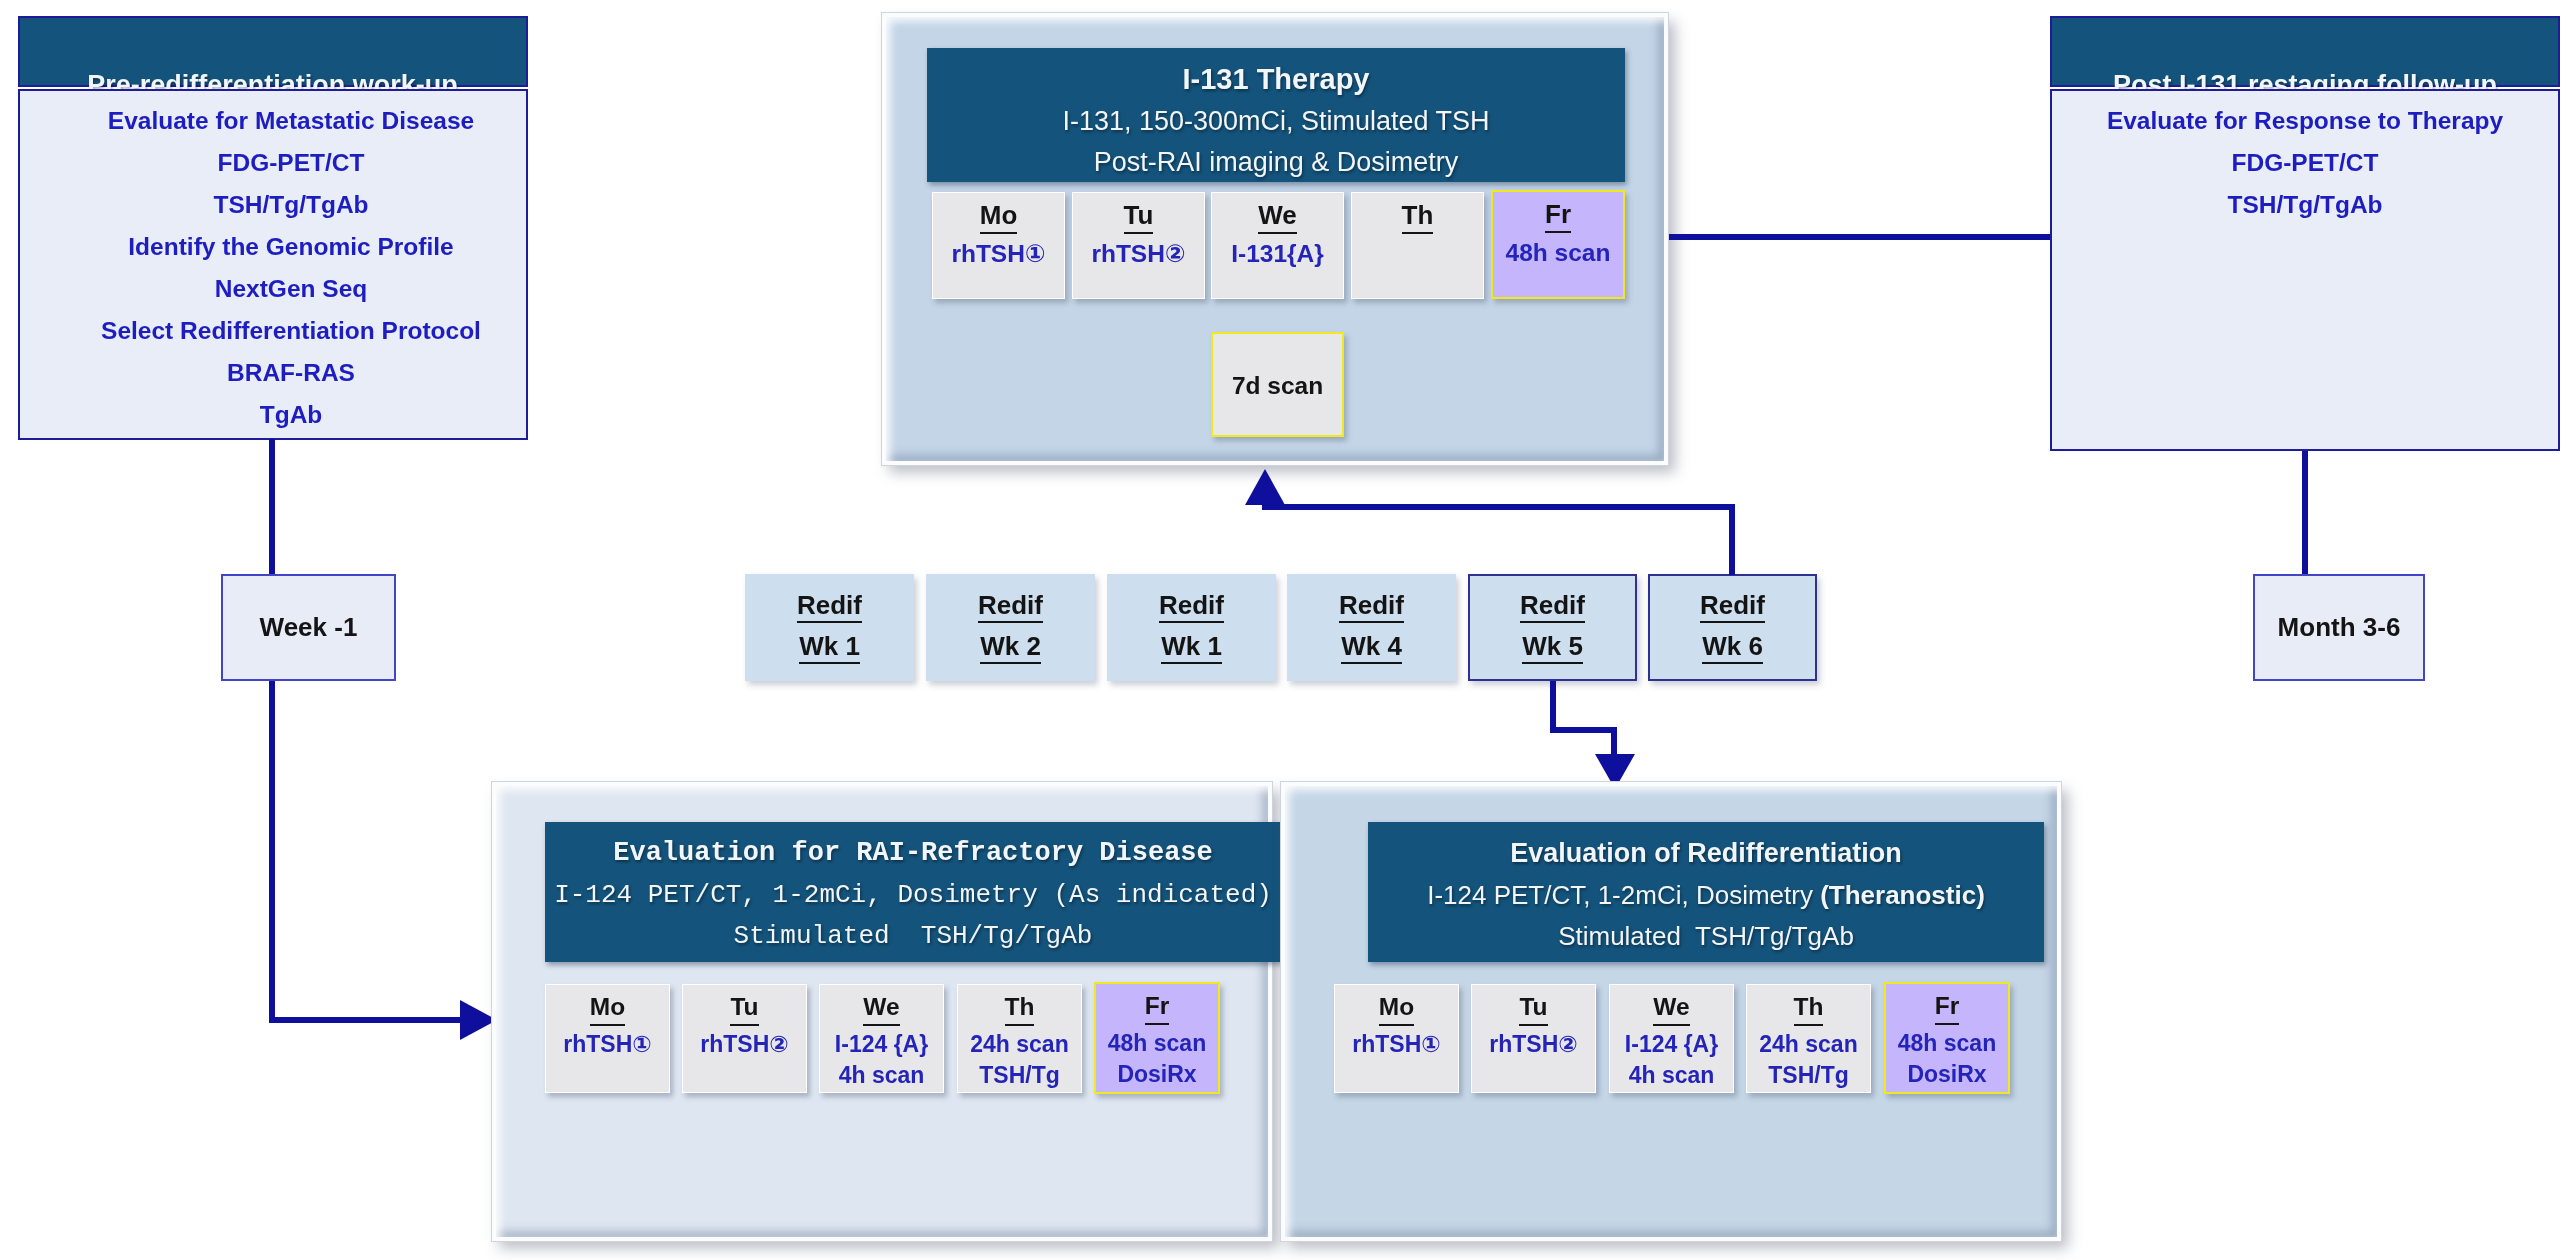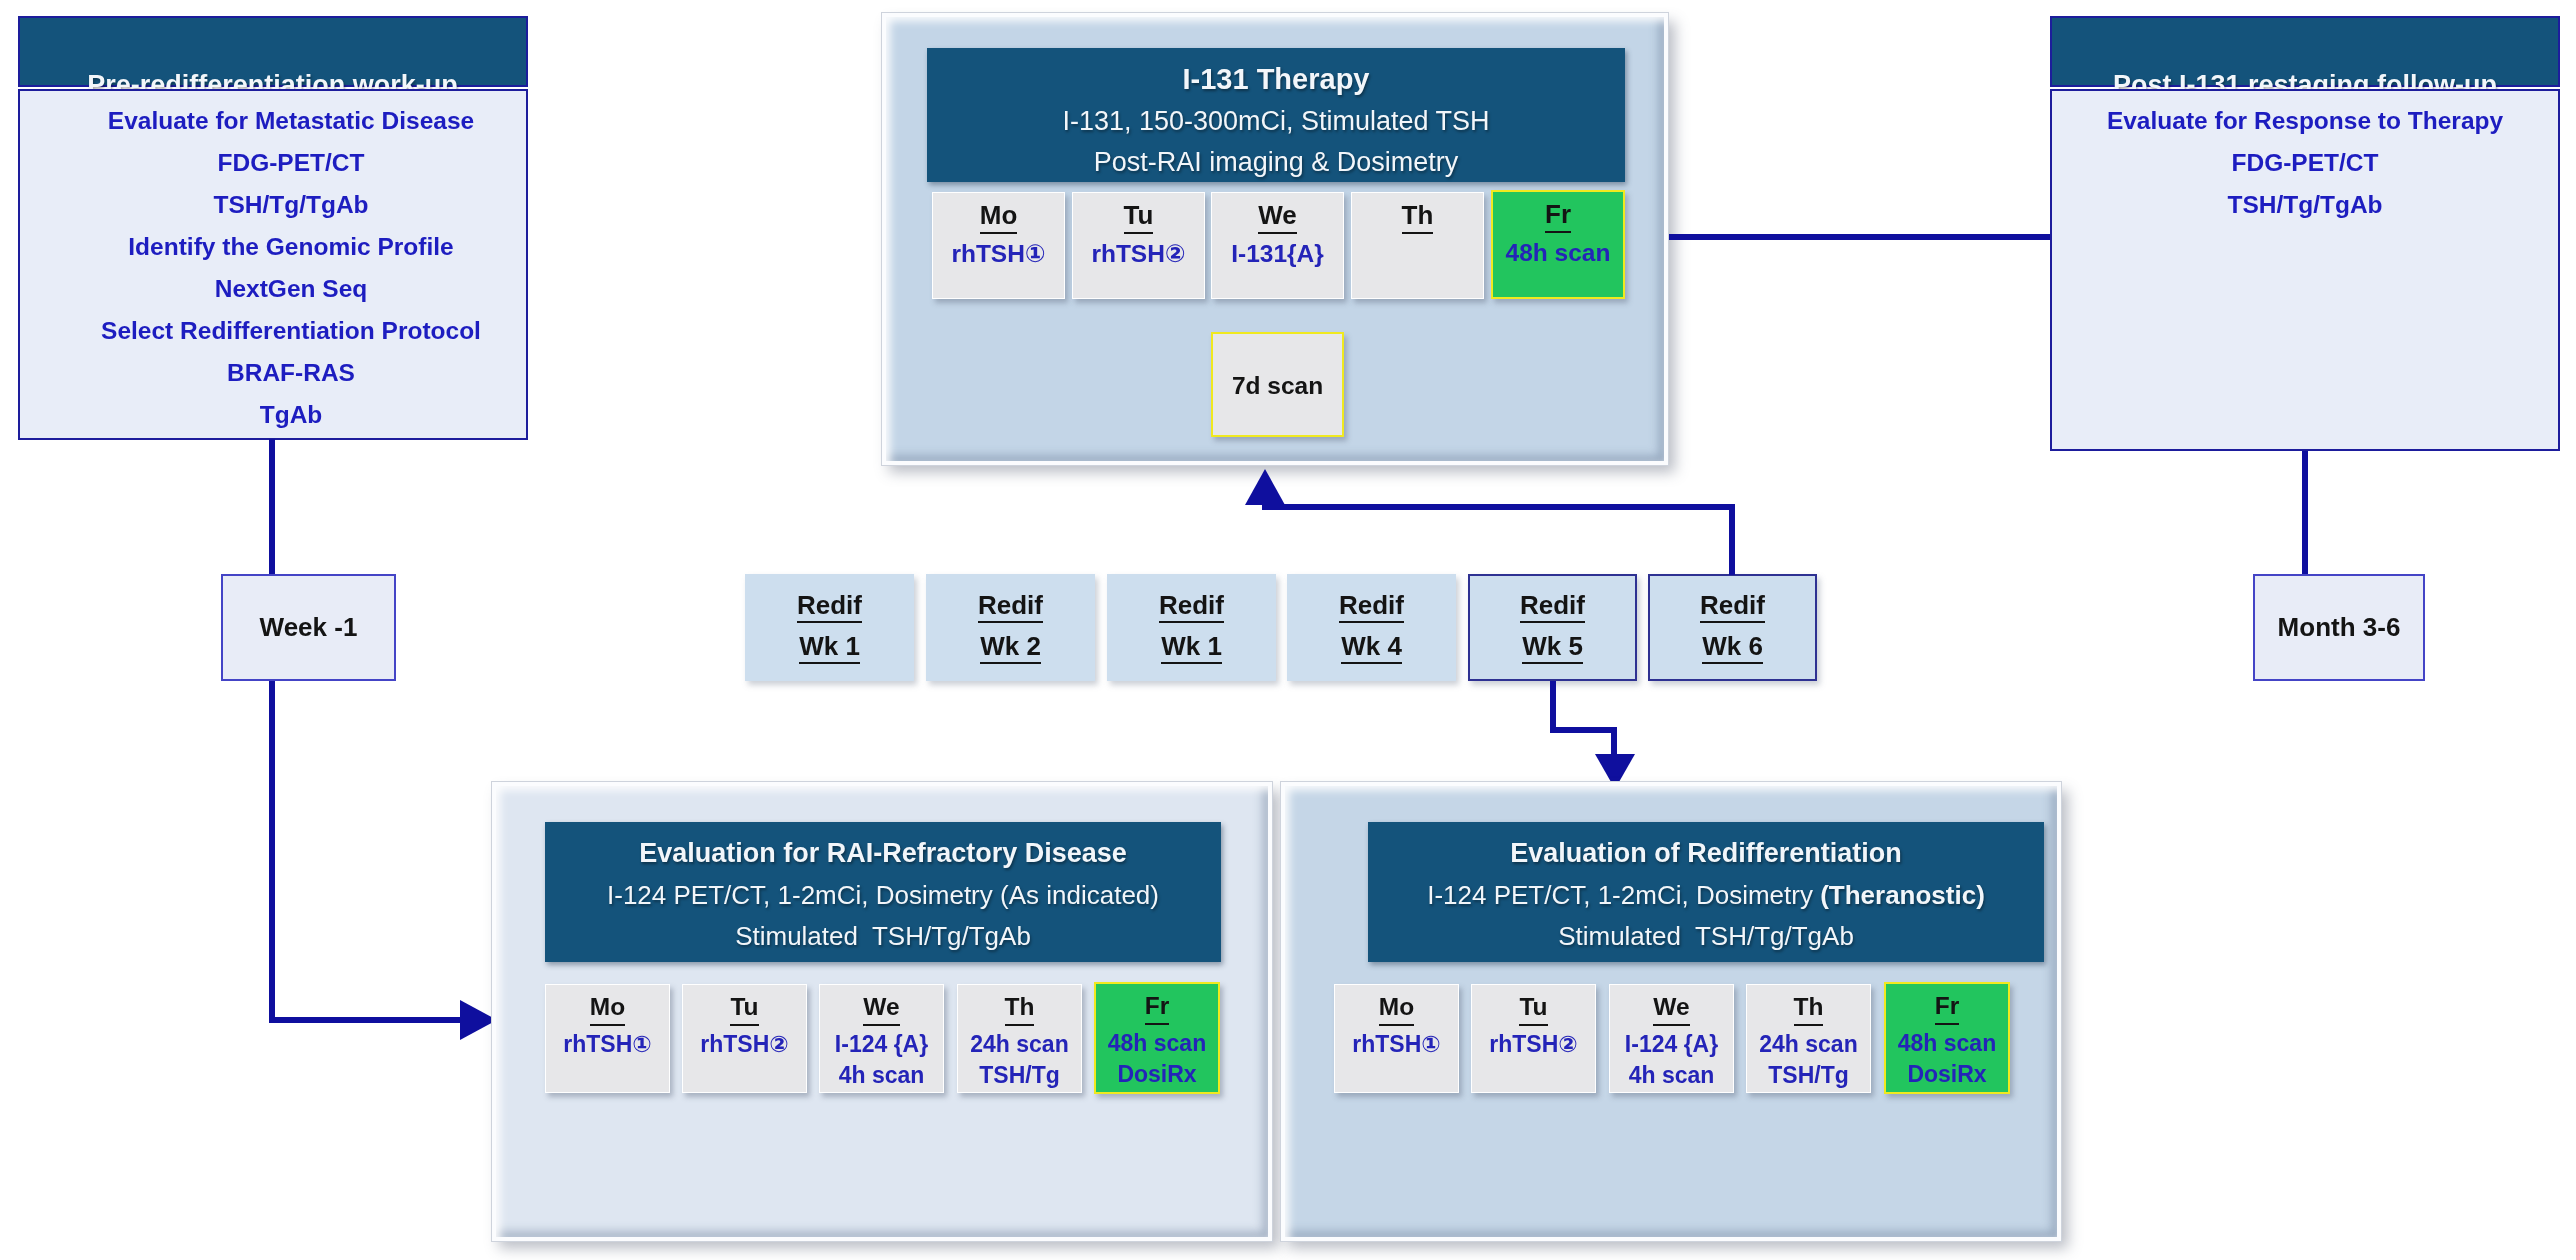--- a/index.html
+++ b/index.html
@@ -39,21 +39,21 @@
     text-shadow:1.2px 1.7px 2.9px rgba(0,0,0,.4);}
   .panel-hdr .l2,.panel-hdr .l3{font-size:27px; line-height:41px; white-space:pre-wrap;
     text-shadow:1.2px 1.7px 2.9px rgba(0,0,0,.4);}
   .panel-hdr .emph{font-weight:bold;}
   
   .cell{
     position:absolute; background:#e7e7e9; border:1.7px solid #ffffff;
     box-sizing:border-box; text-align:center; padding-top:7px;
     box-shadow:2.9px 3.5px 5.2px rgba(105,115,135,.45);
   }
-  .cell.yellow{background:#22c55e; border:2.9px solid #f0e91f;text-align:center;}
+  .cell.yellow{background:#c4b5fd; border:2.9px solid #f0e91f;text-align:center;}
   .day{display:inline-block; font-size:26px; font-weight:bold; color:#141414;
     border-bottom:2.9px solid #141414; padding-bottom:1.7px; line-height:30px;}
   .cline{font-size:24.5px; font-weight:bold; color:#2424b8; line-height:34px; margin-top:3.5px;}
   .cell .blk{color:#141414;}
   
   .timebox{
     position:absolute; background:#e8ecf7; border:2.3px solid #4444c6;
     box-sizing:border-box; display:flex; align-items:center; justify-content:center;
     font-size:26px; font-weight:bold; color:#141414;margin-left:36px;
   }
@@ -184,21 +184,21 @@
   <div class="line" style="left:1729px;top:504px;width:5.8px;height:71px;"></div>
   <div class="line" style="left:1262px;top:504px;width:473px;height:5.8px;"></div>
   <div class="arr up" style="left:1245px;top:469px;"></div>
 
   <div class="line" style="left:1550px;top:681px;width:5.8px;height:51px;"></div>
   <div class="line" style="left:1550px;top:727px;width:66px;height:5.8px;"></div>
   <div class="line" style="left:1611px;top:727px;width:5.8px;height:28px;"></div>
   <div class="arr down" style="left:1595px;top:754px;"></div>
 
   <div class="panel botl" style="left:492px;top:782px;width:780px;height:459px;"></div>
-  <div class="panel-hdr" style="left:545px;top:822px;width:676px;height:140px;">
+  <div class="panel-hdr" style="left:545px;top:822px;width:736px;height:140px;font-family:Liberation Mono, monospace;">
     <div class="l1" style="font-size:27px;">Evaluation for RAI-Refractory Disease</div>
     <div class="l2" style="font-size:26px;">I-124 PET/CT, 1-2mCi, Dosimetry (As indicated)</div>
     <div class="l3" style="font-size:26px;">Stimulated  TSH/Tg/TgAb</div>
   </div>
 
   <div class="cell" style="left:545px;top:984px;width:125px;height:109px;">
     <span class="day" style="font-size:24.5px;">Mo</span>
     <div class="cline" style="font-size:23px;line-height:31px;">rhTSH①</div>
   </div>
   <div class="cell" style="left:682px;top:984px;width:125px;height:109px;">

